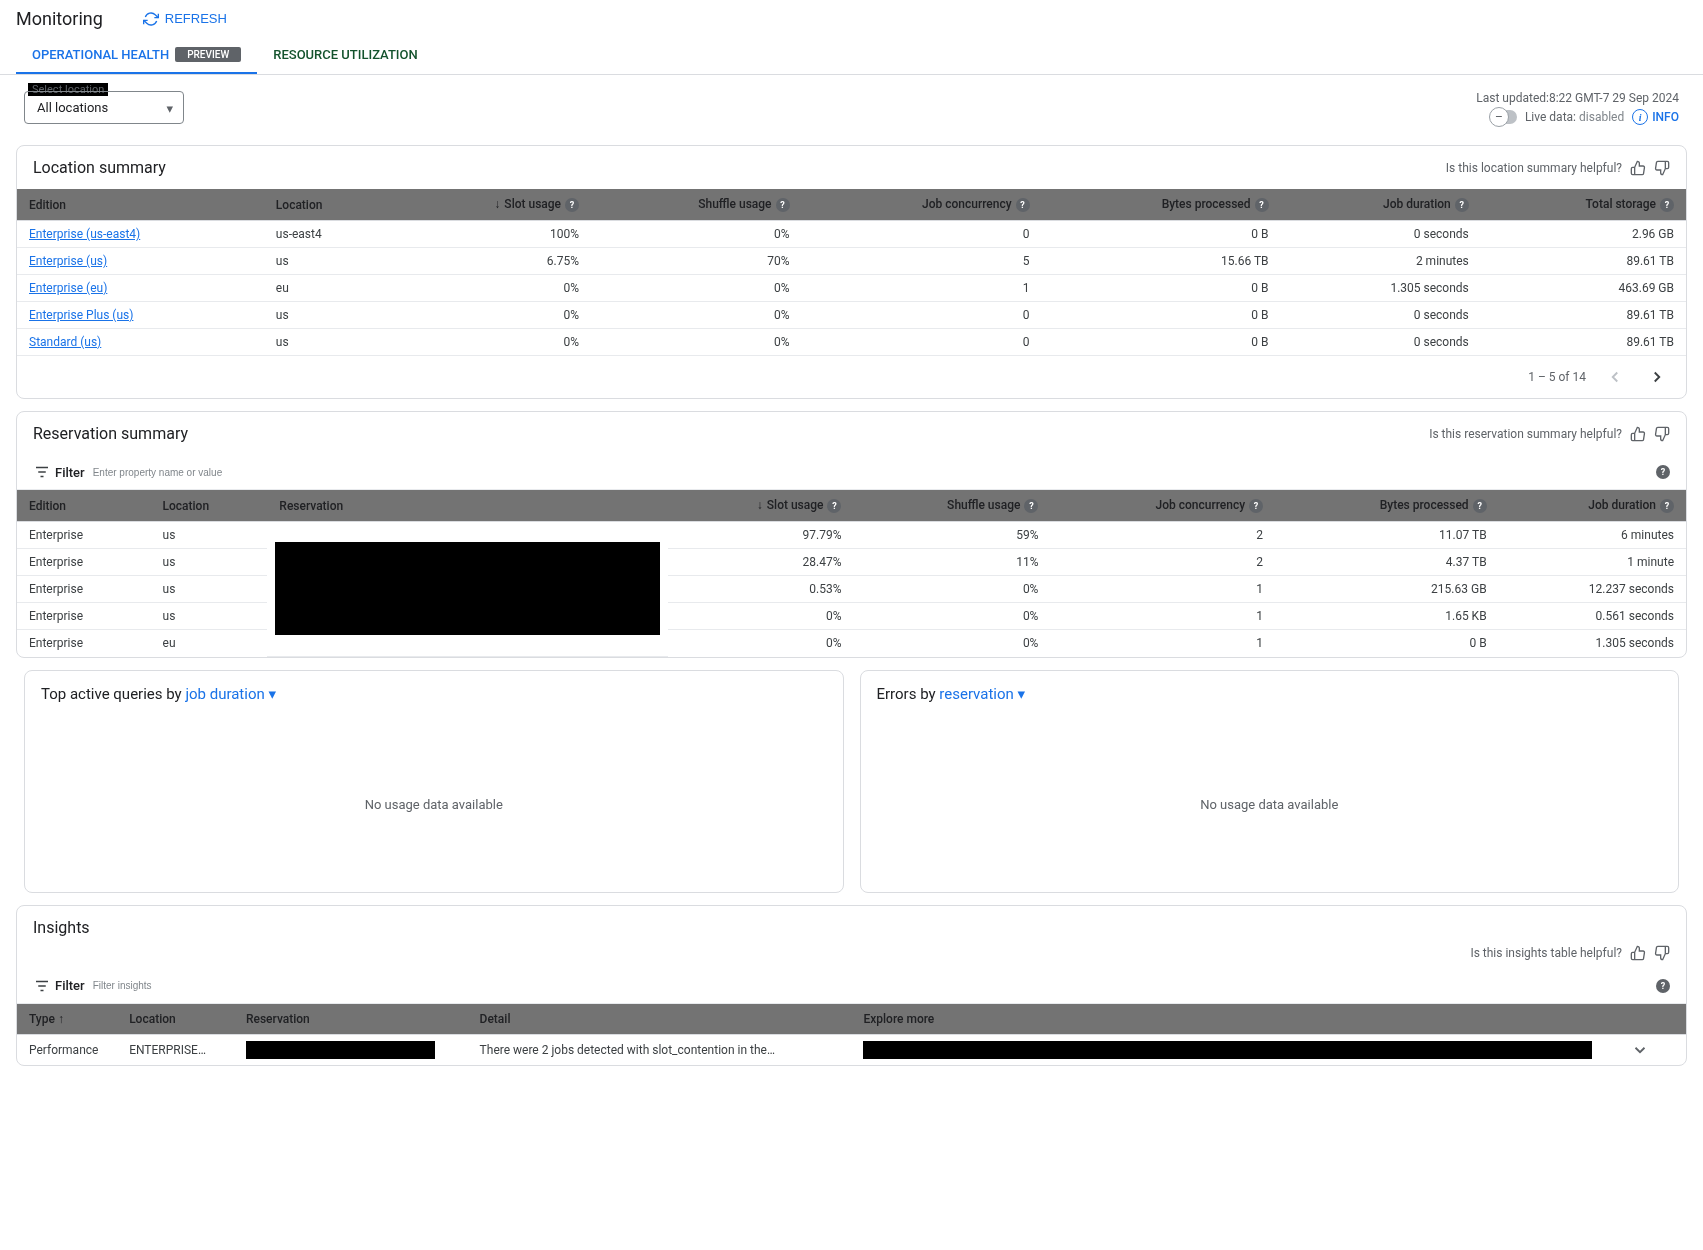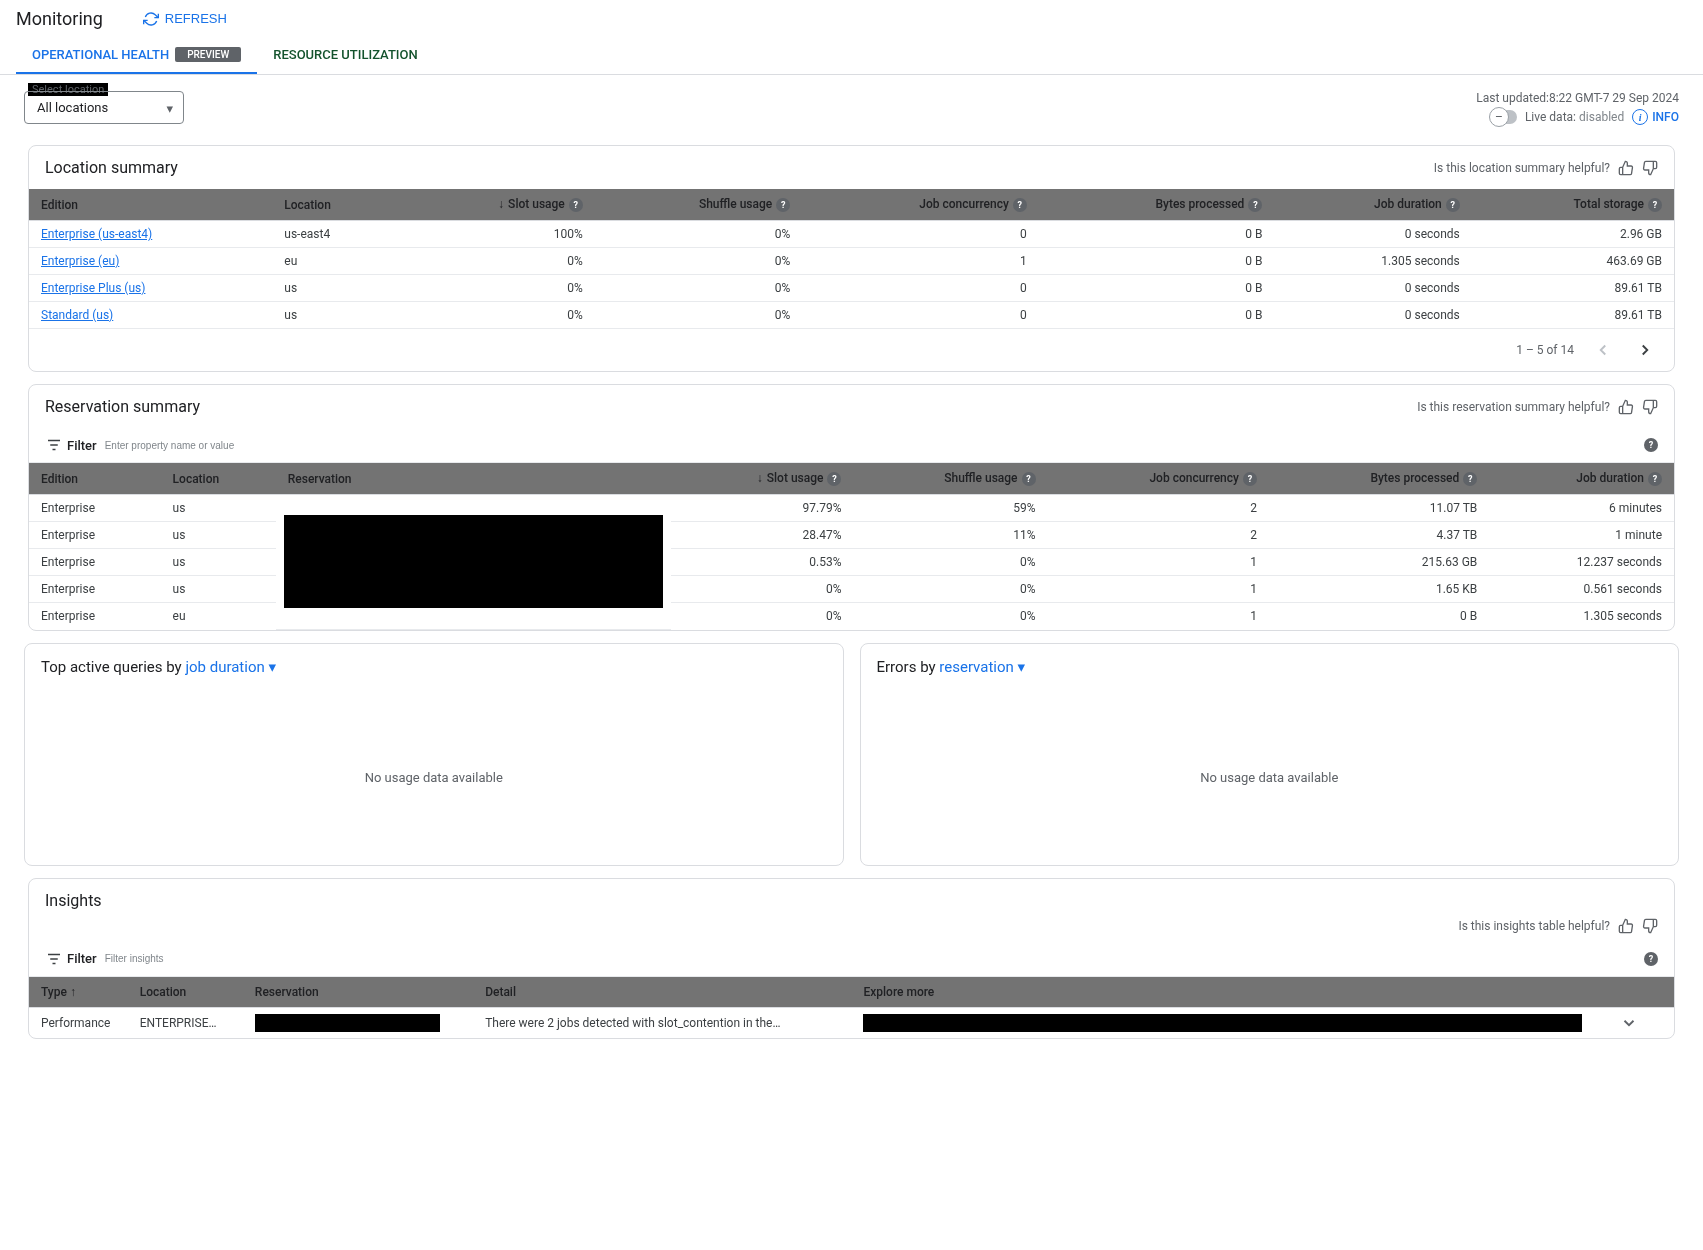--- a/index.html
+++ b/index.html
@@ -16,21 +16,21 @@
 .select-label { position: absolute; top: -8px; left: 4px; background: #000000; padding: 0 4px; font-size: 11px; color: #5f6368; }
 .select-box { border: 1px solid #80868b; border-radius: 4px; padding: 8px 32px 8px 12px; font-size: 13px; min-width: 160px; cursor: pointer; position: relative; }
 .select-box::after { content: '▾'; position: absolute; right: 10px; top: 50%; transform: translateY(-50%); color: #5f6368; }
 .meta-info { text-align: right; font-size: 12px; color: #5f6368; }
 .meta-row { display: flex; align-items: center; justify-content: flex-end; gap: 8px; margin-top: 4px; }
 .toggle { width: 26px; height: 14px; background: #bdc1c6; border-radius: 10px; position: relative; }
 .toggle::before { content: ''; position: absolute; left: -2px; top: -3px; width: 18px; height: 18px; background: #fff; border-radius: 50%; border: 1px solid #9aa0a6; display:flex; align-items:center; justify-content:center;}
 .toggle-dash { position: absolute; left: 2px; top: 0px; width: 10px; height: 14px; color: #5f6368; font-size: 12px; z-index: 1; }
 .info-link { color: #1a73e8; font-size: 12px; font-weight: 500; display: inline-flex; align-items: center; gap: 4px; cursor: pointer; }
 .info-icon-circle { display: inline-flex; width: 16px; height: 16px; border: 1.5px solid #1a73e8; border-radius: 50%; align-items: center; justify-content: center; font-size: 10px; font-style: italic; font-family: serif; font-weight: bold; }
-.card { border: 1px solid #dadce0; border-radius: 8px; margin: 12px 28px; overflow: hidden; }
+.card { border: 1px solid #dadce0; border-radius: 8px; margin: 12px 16px; overflow: hidden; }
 .card-header { display: flex; justify-content: space-between; align-items: center; padding: 12px 16px; }
 .card-title { font-size: 16px; font-weight: 400; color: #202124; }
 .helpful { display: flex; align-items: center; gap: 8px; font-size: 12px; color: #5f6368; }
 .thumb-icon { cursor: pointer; display: inline-flex; }
 table { width: 100%; border-collapse: collapse; font-size: 12px; }
 thead th { background: #737373; text-align: left; padding: 8px 12px; font-weight: 500; color: #202124; border-bottom: 1px solid #dadce0; }
 thead th.right { text-align: right; }
 tbody td { padding: 6px 12px; border-bottom: 1px solid #e8eaed; color: #3c4043; }
 tbody td.right { text-align: right; }
 tbody tr:last-child td { border-bottom: none; }
@@ -138,20 +138,30 @@
     <td><span class="link">Enterprise (us-east4)</span></td>
     <td>us-east4</td>
     <td class="right">100%</td>
     <td class="right">0%</td>
     <td class="right">0</td>
     <td class="right">0 B</td>
     <td class="right">0 seconds</td>
     <td class="right">2.96 GB</td>
         </tr>
         <tr>
+    <td><span class="link">Enterprise (us)</span></td>
+    <td>us</td>
+    <td class="right">6.75%</td>
+    <td class="right">70%</td>
+    <td class="right">5</td>
+    <td class="right">15.66 TB</td>
+    <td class="right">2 minutes</td>
+    <td class="right">89.61 TB</td>
+        </tr>
+        <tr>
     <td><span class="link">Enterprise (eu)</span></td>
     <td>eu</td>
     <td class="right">0%</td>
     <td class="right">0%</td>
     <td class="right">1</td>
     <td class="right">0 B</td>
     <td class="right">1.305 seconds</td>
     <td class="right">463.69 GB</td>
         </tr>
         <tr>

